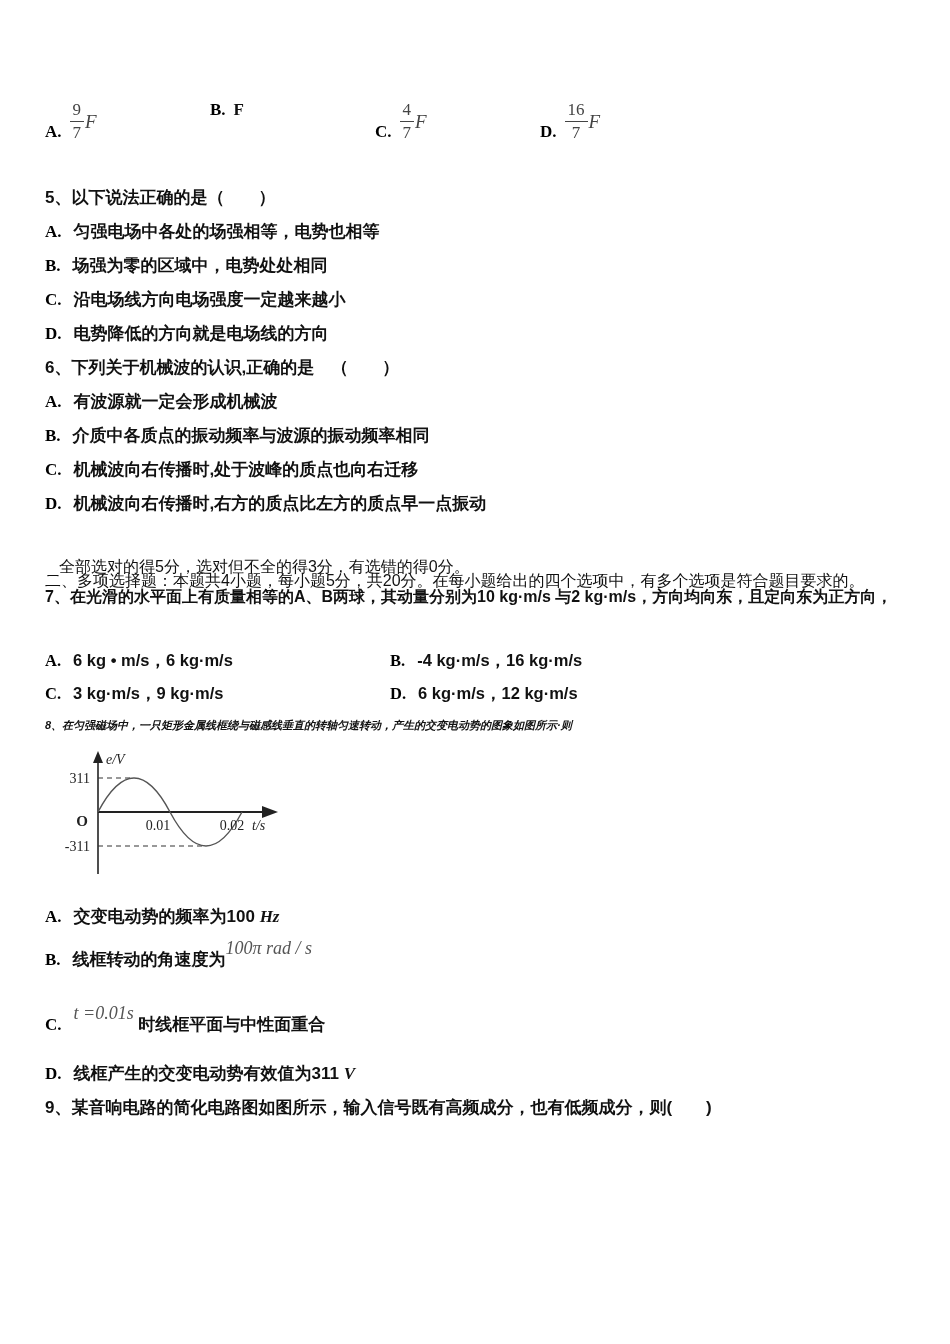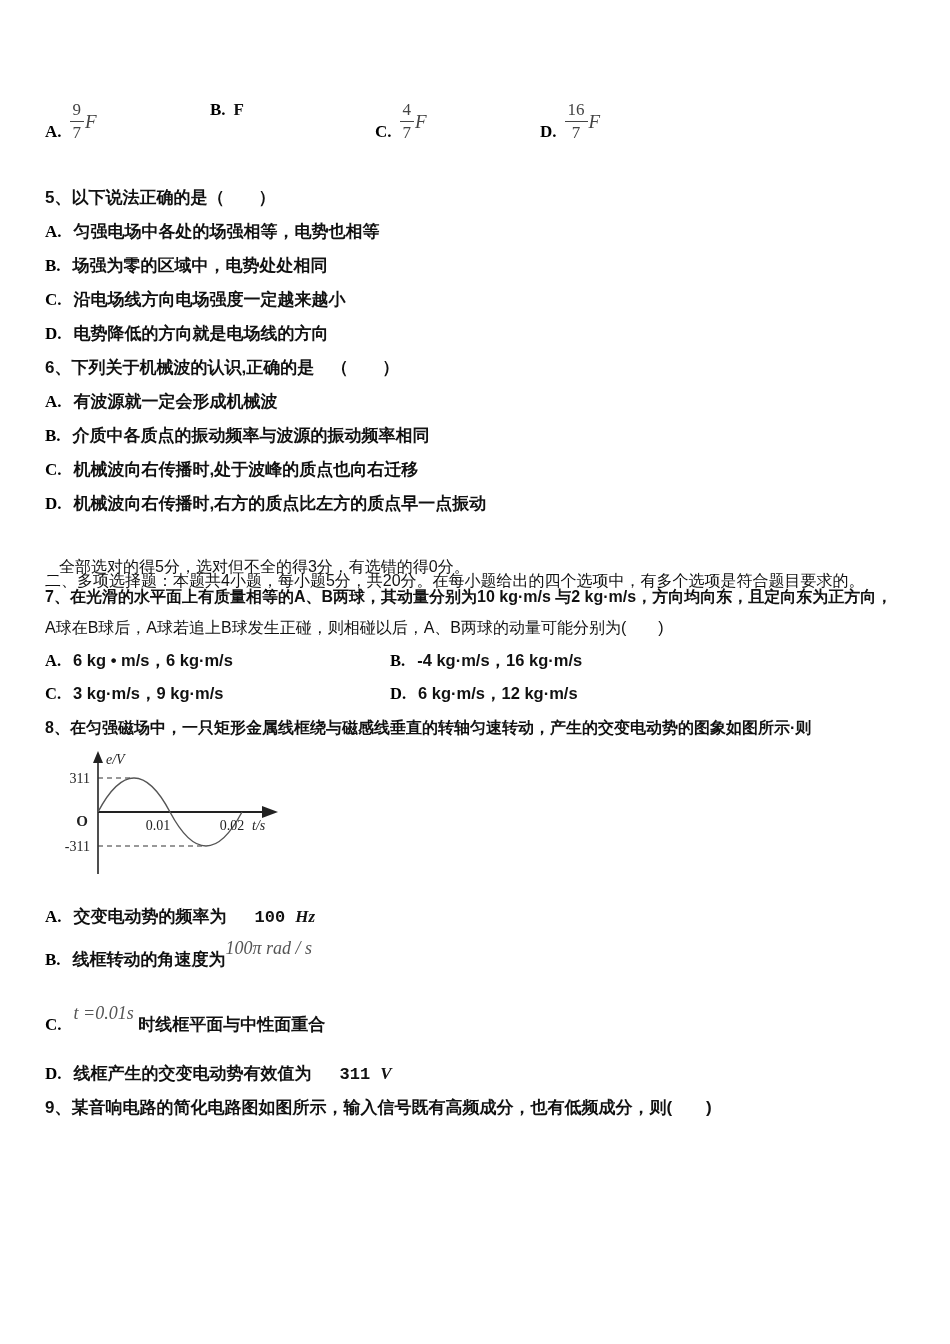--- a/index.html
+++ b/index.html
@@ -13,21 +13,21 @@
   }
   .line{position:absolute;white-space:nowrap;font-size:17px;color:#111;}
   .cjk{font-weight:600;}
   .cjk-reg{font-weight:500;}
   .olabel{
     font-family:"Liberation Serif",serif;
     font-weight:700;margin-right:12px;color:#000;
   }
   .optext{font-weight:600;}
   .sans-val{font-family:"Liberation Sans",sans-serif;font-weight:700;}
-  .serif-b{font-family:Liberation Mono, monospace;font-weight:700;padding-left:28px;}
+  .serif-b{font-family:Liberation Sans, sans-serif;font-weight:700;}
   .serif-bi{font-family:"Liberation Serif",serif;font-weight:700;font-style:italic;}
   .sup-formula{
     font-family:"Liberation Serif",serif;
     color:#555;font-style:italic;font-size:18px;
     position:relative;top:-11px;
   }
   
   .q4opt{position:absolute;display:inline-flex;align-items:flex-end;}
   .q4opt .olabel{font-size:17px;margin-right:8px;}
   .fracwrap{
@@ -104,35 +104,34 @@
     <span class="olabel">C.</span><span class="optext">机械波向右传播时,处于波峰的质点也向右迁移</span>
   </div>
   <div class="line" style="left:45px;top:492px;">
     <span class="olabel">D.</span><span class="optext">机械波向右传播时,右方的质点比左方的质点早一点振动</span>
   </div>
 
   <div class="line cjk-reg" style="left:45px;top:527px;font-size:16px;margin-top:44px;">二、多项选择题：本题共4小题，每小题5分，共20分。在每小题给出的四个选项中，有多个选项是符合题目要求的。</div>
   <div class="line cjk-reg" style="left:45px;top:557px;font-size:16px;margin-left:14px;">全部选对的得5分，选对但不全的得3分，有选错的得0分。</div>
 
   <div class="line cjk-reg" style="left:45px;top:587px;font-size:16px;font-weight:bold;">7、在光滑的水平面上有质量相等的A、B两球，其动量分别为10 kg·m/s 与2 kg·m/s，方向均向东，且定向东为正方向，</div>
-  <div class="line cjk-reg" style="left:45px;top:618px;font-size:16px;">A球在B球后，A球若追上B球发生正碰，则相碰以后，A、B两球的动量可能分别为(　　)</div>
   <div class="line" style="left:45px;top:650px;font-size:16.5px;">
     <span class="olabel">A.</span><span class="sans-val">6 kg • m/s，6 kg·m/s</span>
   </div>
   <div class="line" style="left:390px;top:650px;font-size:16.5px;">
     <span class="olabel">B.</span><span class="sans-val">-4 kg·m/s，16 kg·m/s</span>
   </div>
   <div class="line" style="left:45px;top:683px;font-size:16.5px;">
     <span class="olabel">C.</span><span class="sans-val">3 kg·m/s，9 kg·m/s</span>
   </div>
   <div class="line" style="left:390px;top:683px;font-size:16.5px;">
     <span class="olabel">D.</span><span class="sans-val">6 kg·m/s，12 kg·m/s</span>
   </div>
 
-  <div class="line cjk" style="left:45px;top:718px;font-size:16px;">8、在匀强磁场中，一只矩形金属线框绕与磁感线垂直的转轴匀速转动，产生的交变电动势的图象如图所示·则</div>
+  <div class="line cjk" style="left:45px;top:718px;font-size:11px;font-style:italic;">8、在匀强磁场中，一只矩形金属线框绕与磁感线垂直的转轴匀速转动，产生的交变电动势的图象如图所示·则</div>
 
   <svg class="figure" width="255" height="132" viewBox="0 0 255 132">
 
     <line x1="70" y1="124" x2="70" y2="8" stroke="#222" stroke-width="1.6"></line>
     <polygon points="70,1 65,13 75,13" fill="#222"></polygon>
 
     <line x1="70" y1="62" x2="238" y2="62" stroke="#222" stroke-width="1.8"></line>
     <polygon points="250,62 234,56 234,68" fill="#222"></polygon>
 
     <line x1="70" y1="28" x2="104" y2="28" stroke="#333" stroke-width="1.2" stroke-dasharray="5,4"></line>

